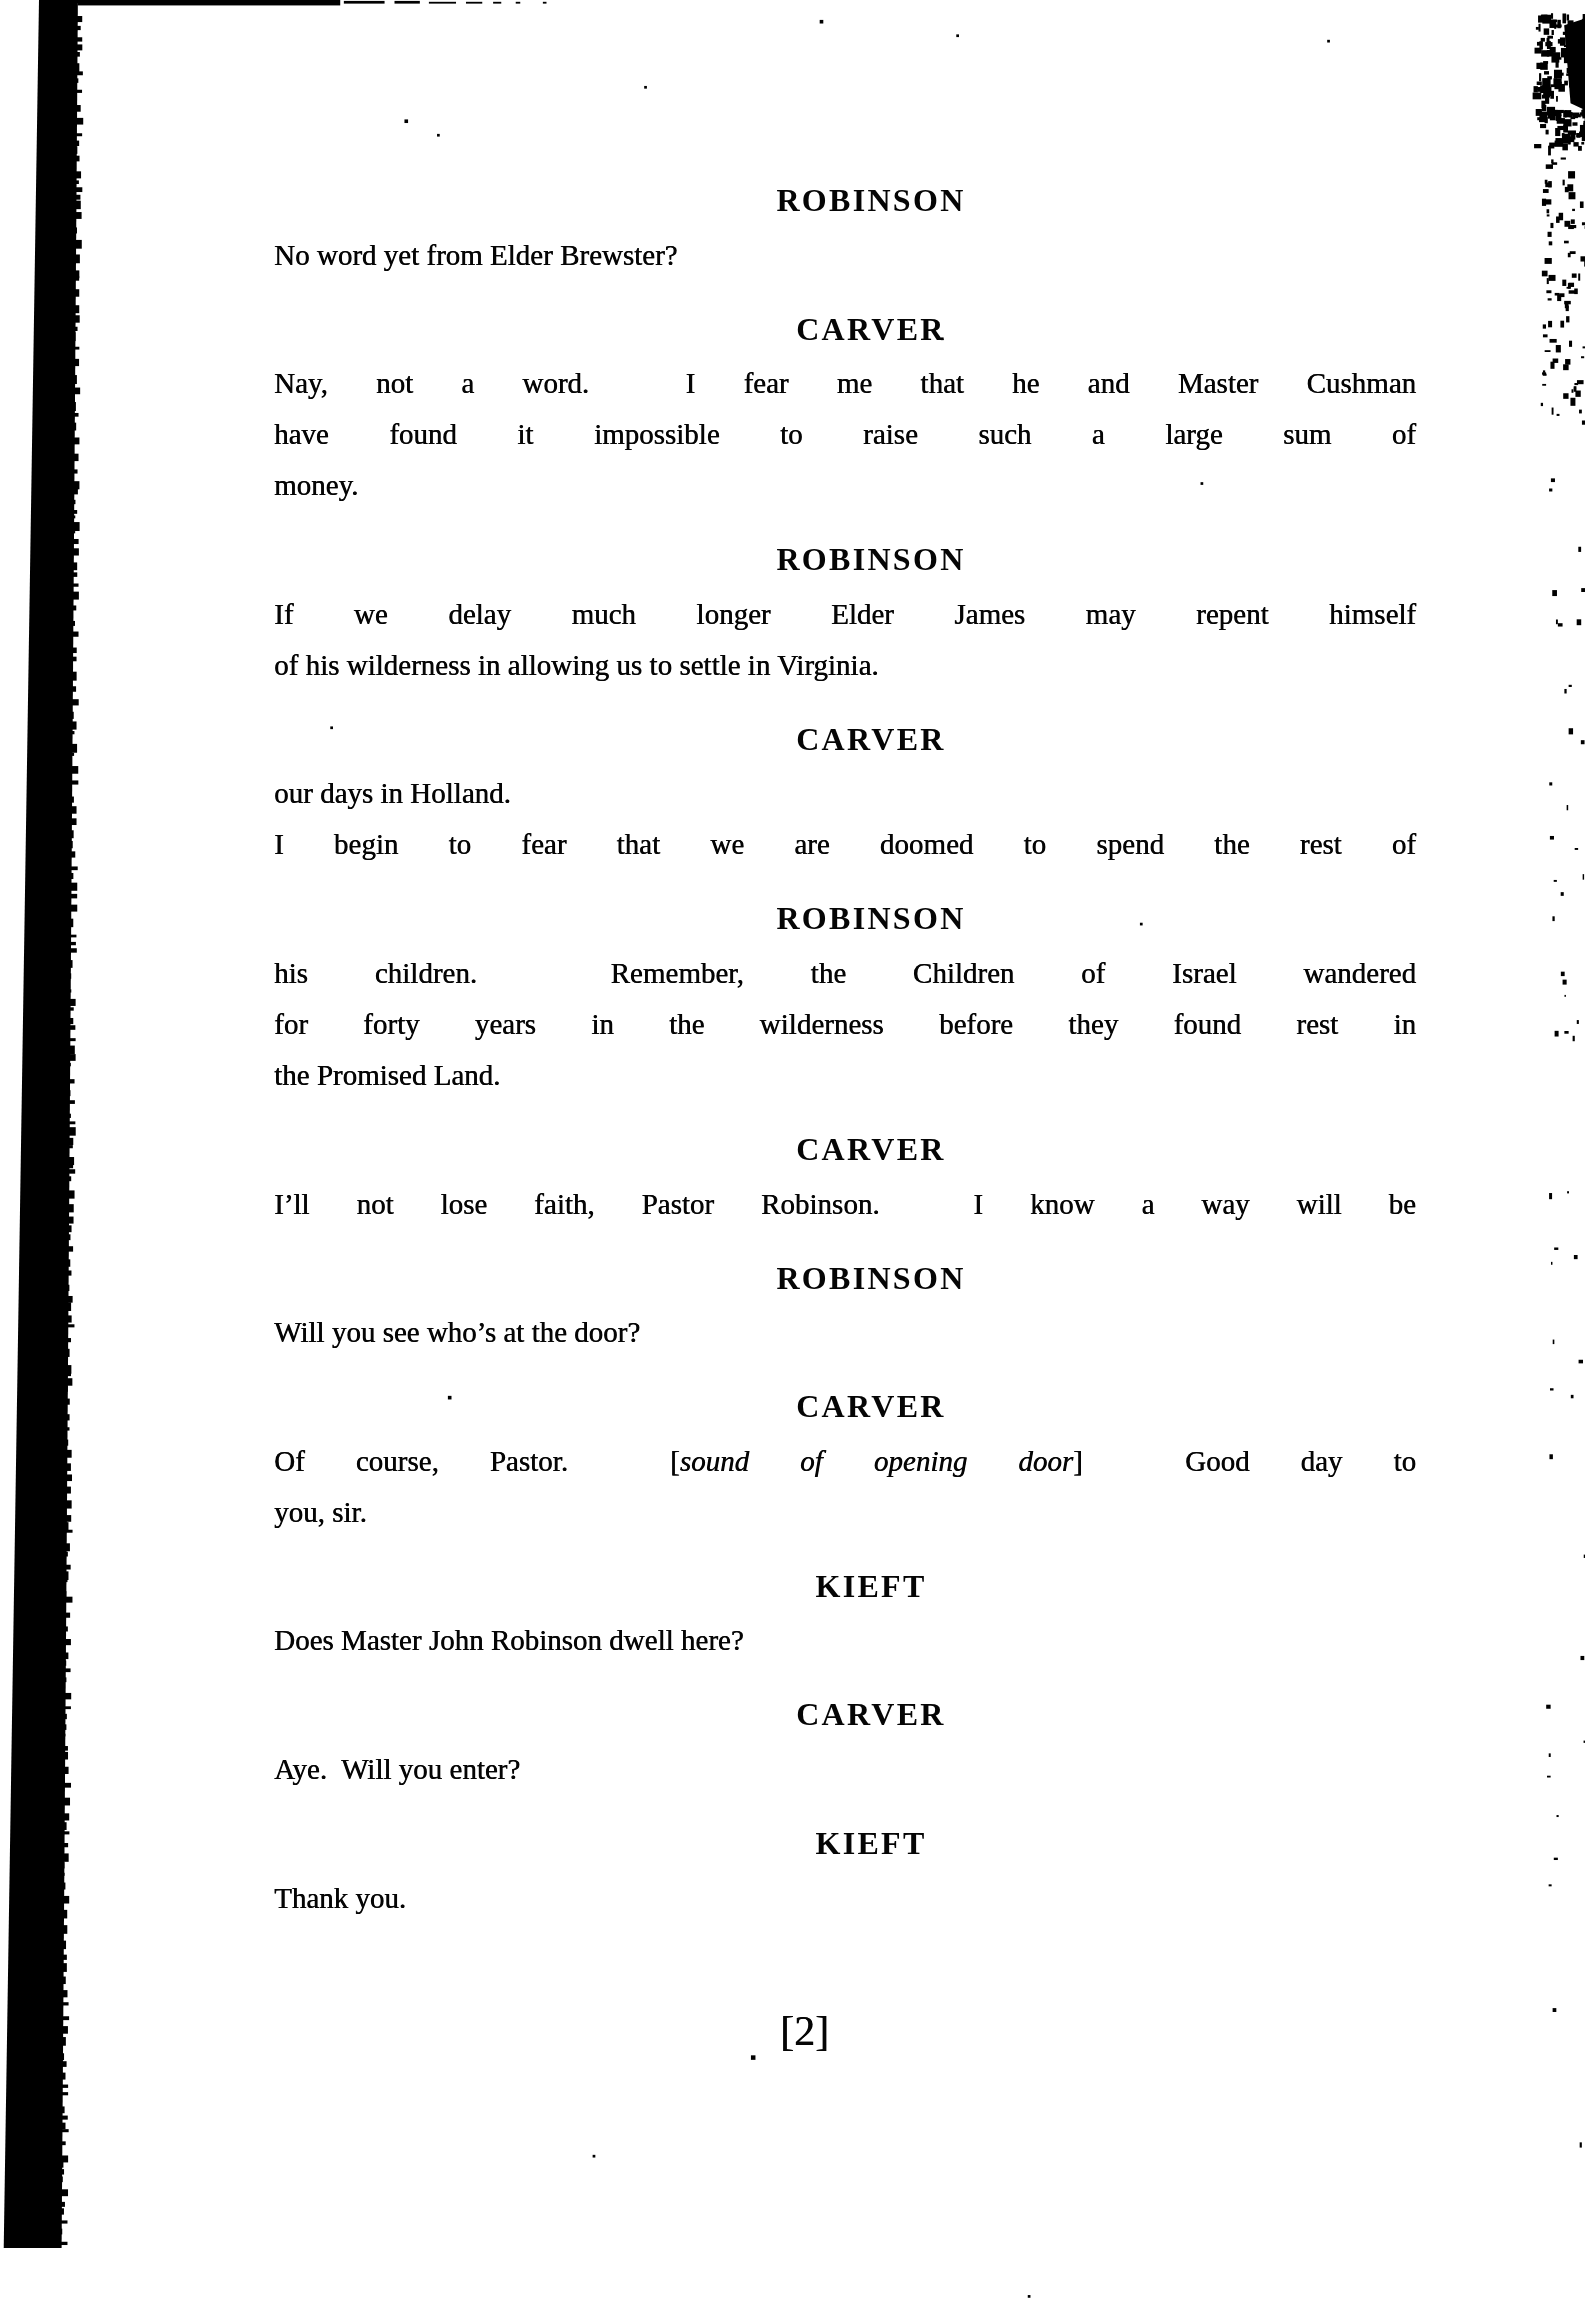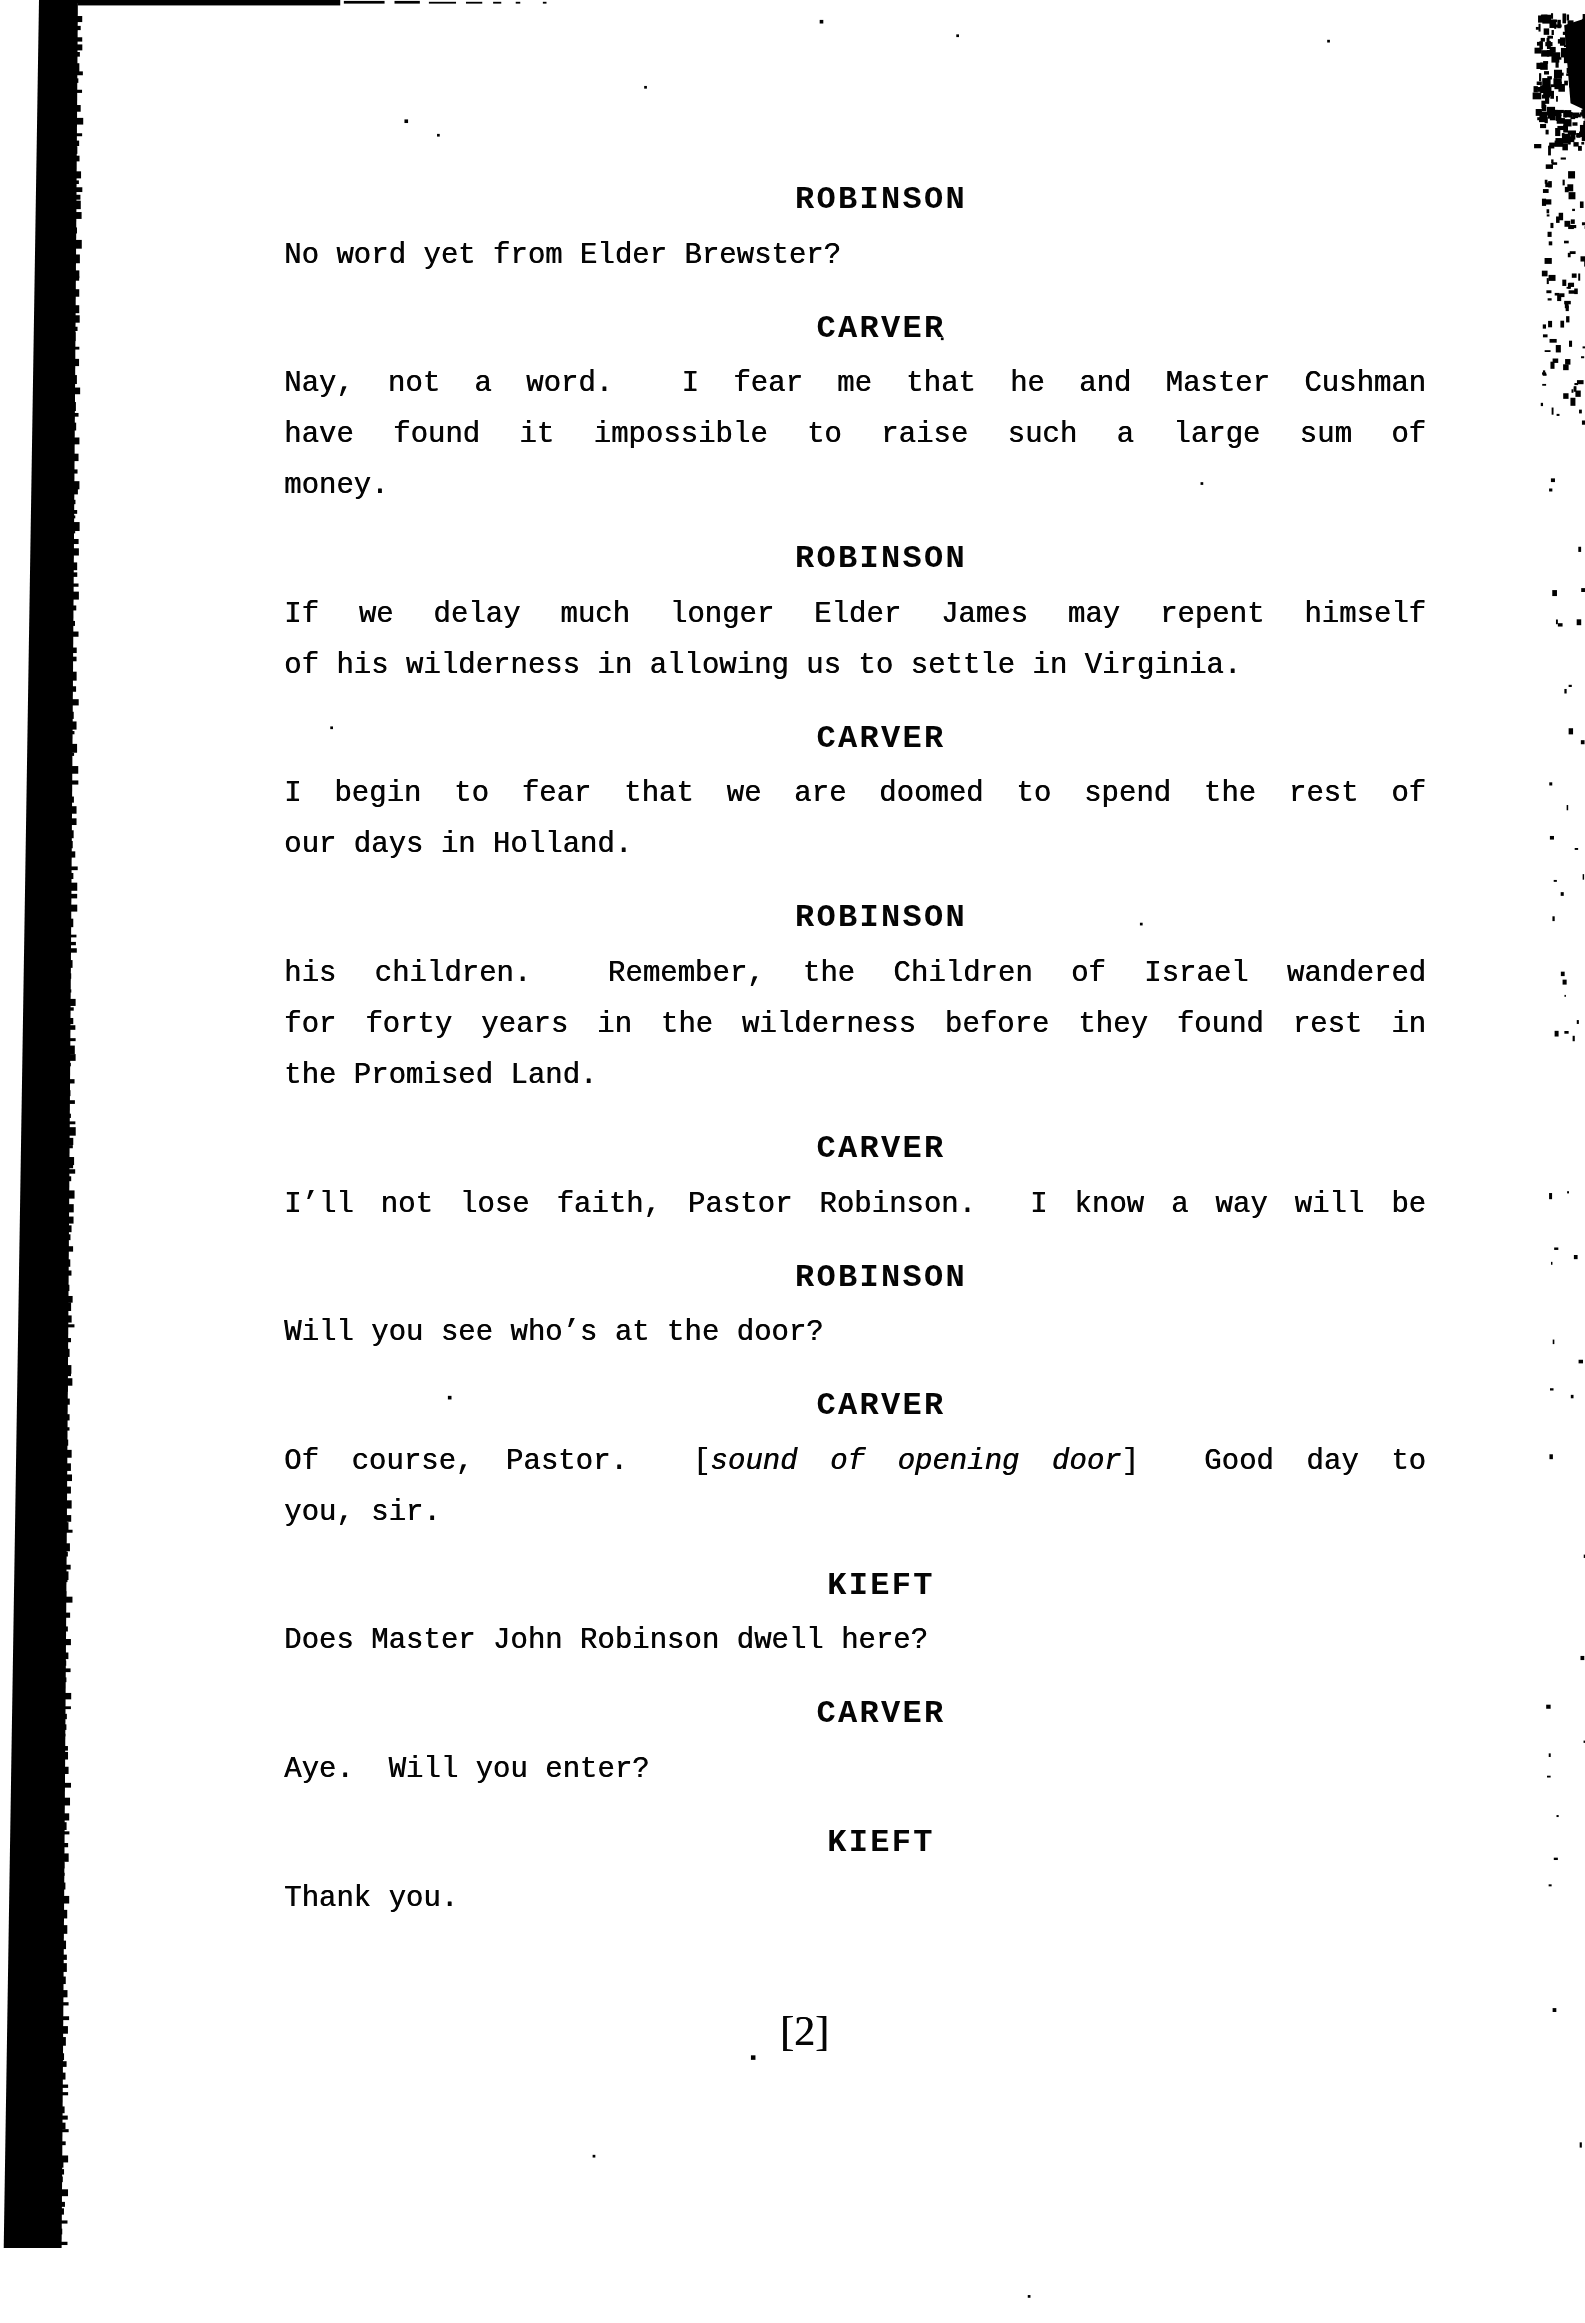--- a/index.html
+++ b/index.html
@@ -9,21 +9,21 @@
     background:#ffffff;
     overflow:hidden;
     font-family:"Liberation Serif","DejaVu Serif",serif;
     color:#050505;
   }
   .artifacts{
     position:absolute;left:0;top:0;width:1586px;height:2324px;
     pointer-events:none;
   }
   .text-column{
-    position:absolute;left:284px;top:184px;width:1142px;font-family:Liberation Mono, monospace;
+    position:absolute;left:274px;top:184px;width:1142px;
   }
   .speaker{
     margin:0 0 13.6px 0;
     padding-left:52px;
     font-size:32px;line-height:32px;
     font-weight:bold;
     letter-spacing:2.3px;
     text-align:center;
   }
   .speech{
@@ -624,22 +624,22 @@
       <h2 class="speaker">ROBINSON</h2>
       <p class="speech">
         <span class="line"><span>If we delay much longer Elder James may repent himself</span></span>
         <span class="line last"><span>of his wilderness in allowing us to settle in Virginia.</span></span>
       </p>
     </section>
 
     <section class="cue">
       <h2 class="speaker">CARVER</h2>
       <p class="speech">
+        <span class="line last"><span>our days in Holland.</span></span>
         <span class="line"><span>I begin to fear that we are doomed to spend the rest of</span></span>
-        <span class="line last"><span>our days in Holland.</span></span>
       </p>
     </section>
 
     <section class="cue">
       <h2 class="speaker">ROBINSON</h2>
       <p class="speech">
         <span class="line"><span>his children.  Remember, the Children of Israel wandered</span></span>
         <span class="line"><span>for forty years in the wilderness before they found rest in</span></span>
         <span class="line last"><span>the Promised Land.</span></span>
       </p>

